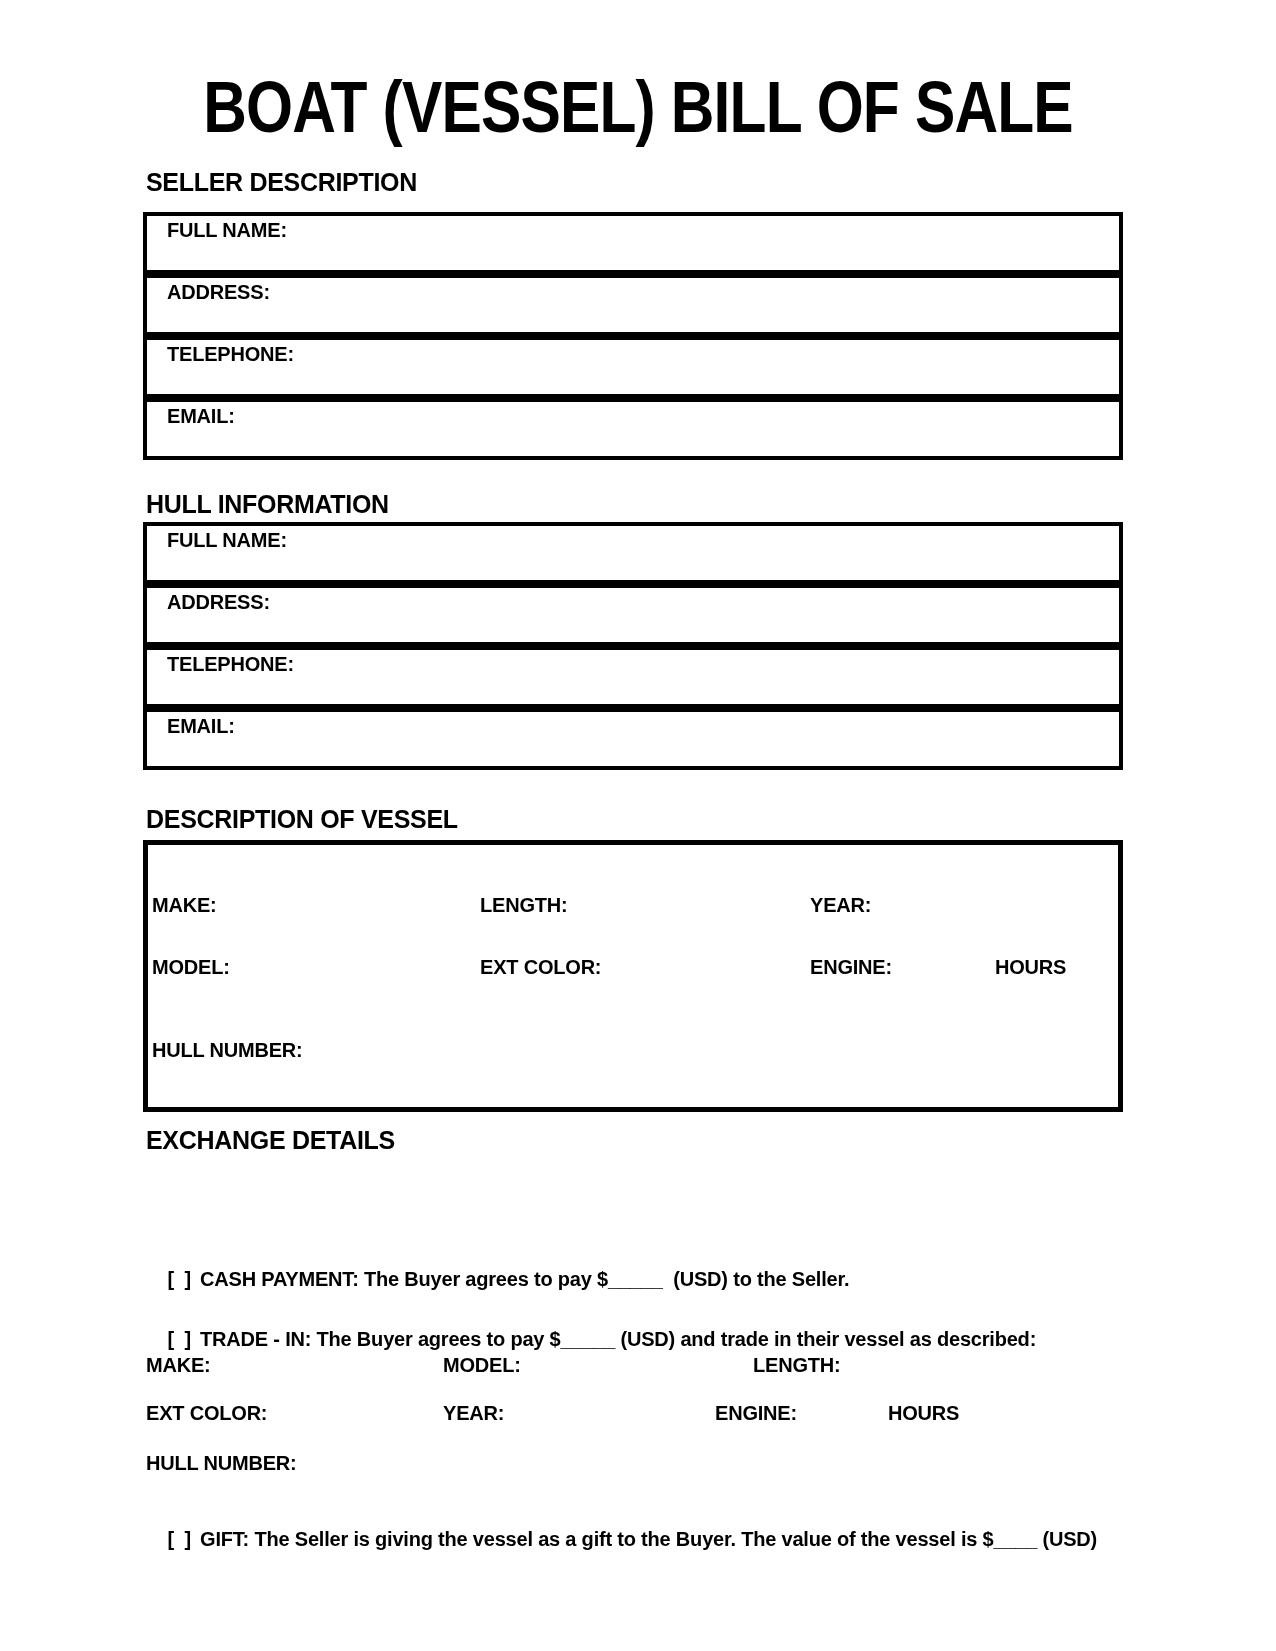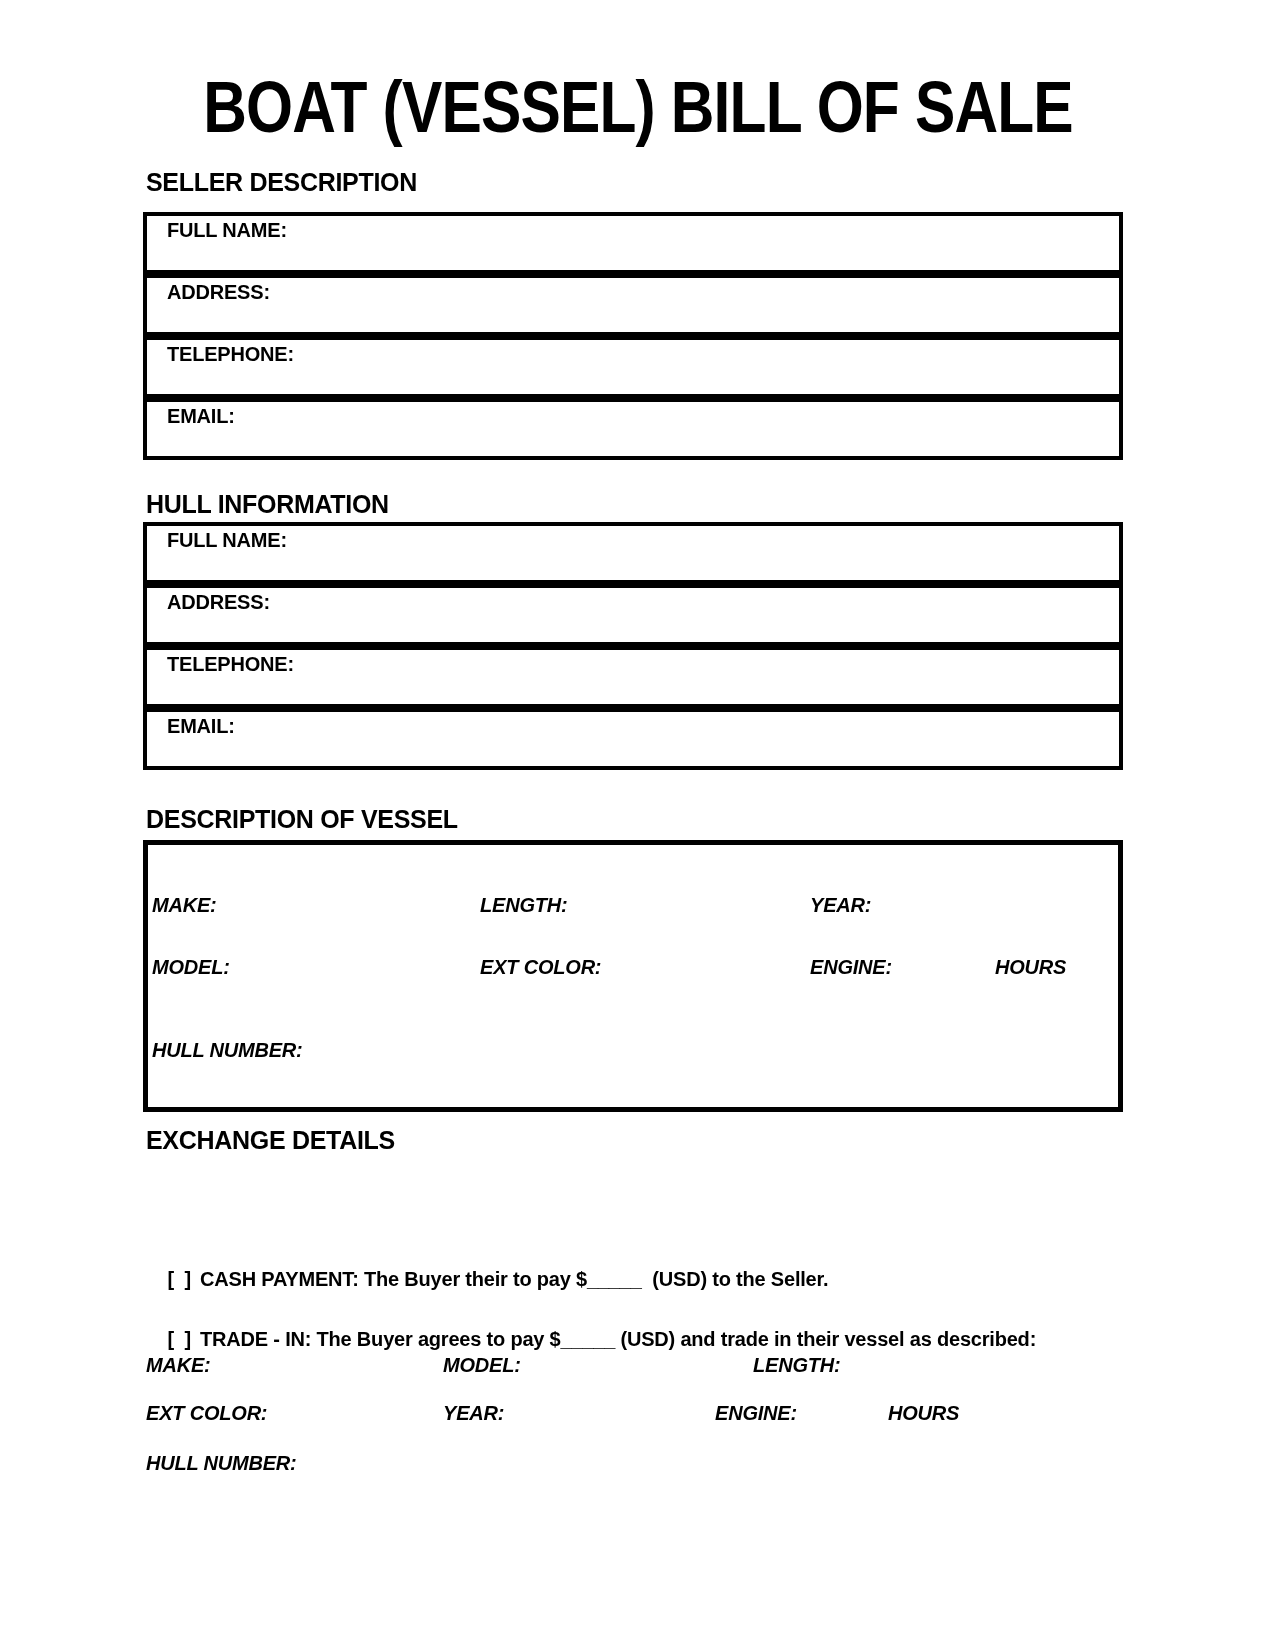--- a/index.html
+++ b/index.html
@@ -59,21 +59,21 @@
   }
   .big-box {
     position: absolute;
     left: 143px;
     width: 980px;
     border: 5px solid #000;
     background: #fff;
   }
   .vrow { position: absolute; left: 0; width: 100%; height: 26px; }
   .cell { position: absolute; top: 0; height: 26px; line-height: 26px; }
-  .cell .field-label { line-height: 26px; font-style: italic; }
+  .cell .field-label { line-height: 26px; }
   .ex-line {
     position: absolute;
     left: 146px;
     height: 26px;
     line-height: 26px;
     font-size: 20px;
     letter-spacing: -0.2px;
     white-space: pre;
   }
   .checkbox {
@@ -152,21 +152,21 @@
     <div class="vrow" style="top:192px">
       <div class="cell" style="left:4px; width:600px">
         <span class="field-label">HULL NUMBER:</span>
       </div>
     </div>
   </div>
 
   <div class="section-heading" style="top:1125px">EXCHANGE DETAILS</div>
 
   <div class="ex-line" style="top:1240px">
-    <span class="checkbox">[  ]</span><span>CASH PAYMENT: The Buyer their to pay $_____  (USD) to the Seller.</span>
+    <span class="checkbox">[  ]</span><span>CASH PAYMENT: The Buyer agrees to pay $_____  (USD) to the Seller.</span>
   </div>
 
   <div class="ex-line" style="top:1300px">
     <span class="checkbox">[  ]</span><span>TRADE - IN: The Buyer agrees to pay $_____ (USD) and trade in their vessel as described:</span>
   </div>
 
   <div class="ex-row" style="top:1352px">
     <div class="cell" style="left:0; width:290px">
       <span class="field-label">MAKE:</span>
     </div>
@@ -192,14 +192,17 @@
       <span class="field-label">HOURS</span>
     </div>
   </div>
 
   <div class="ex-row" style="top:1450px">
     <div class="cell" style="left:0; width:400px">
       <span class="field-label">HULL NUMBER:</span>
     </div>
   </div>
 
+  <div class="ex-line" style="top:1500px">
+    <span class="checkbox">[  ]</span><span>GIFT: The Seller is giving the vessel as a gift to the Buyer. The value of the vessel is $____ (USD)</span>
+  </div>
 
 </div>
 
 </body></html>

